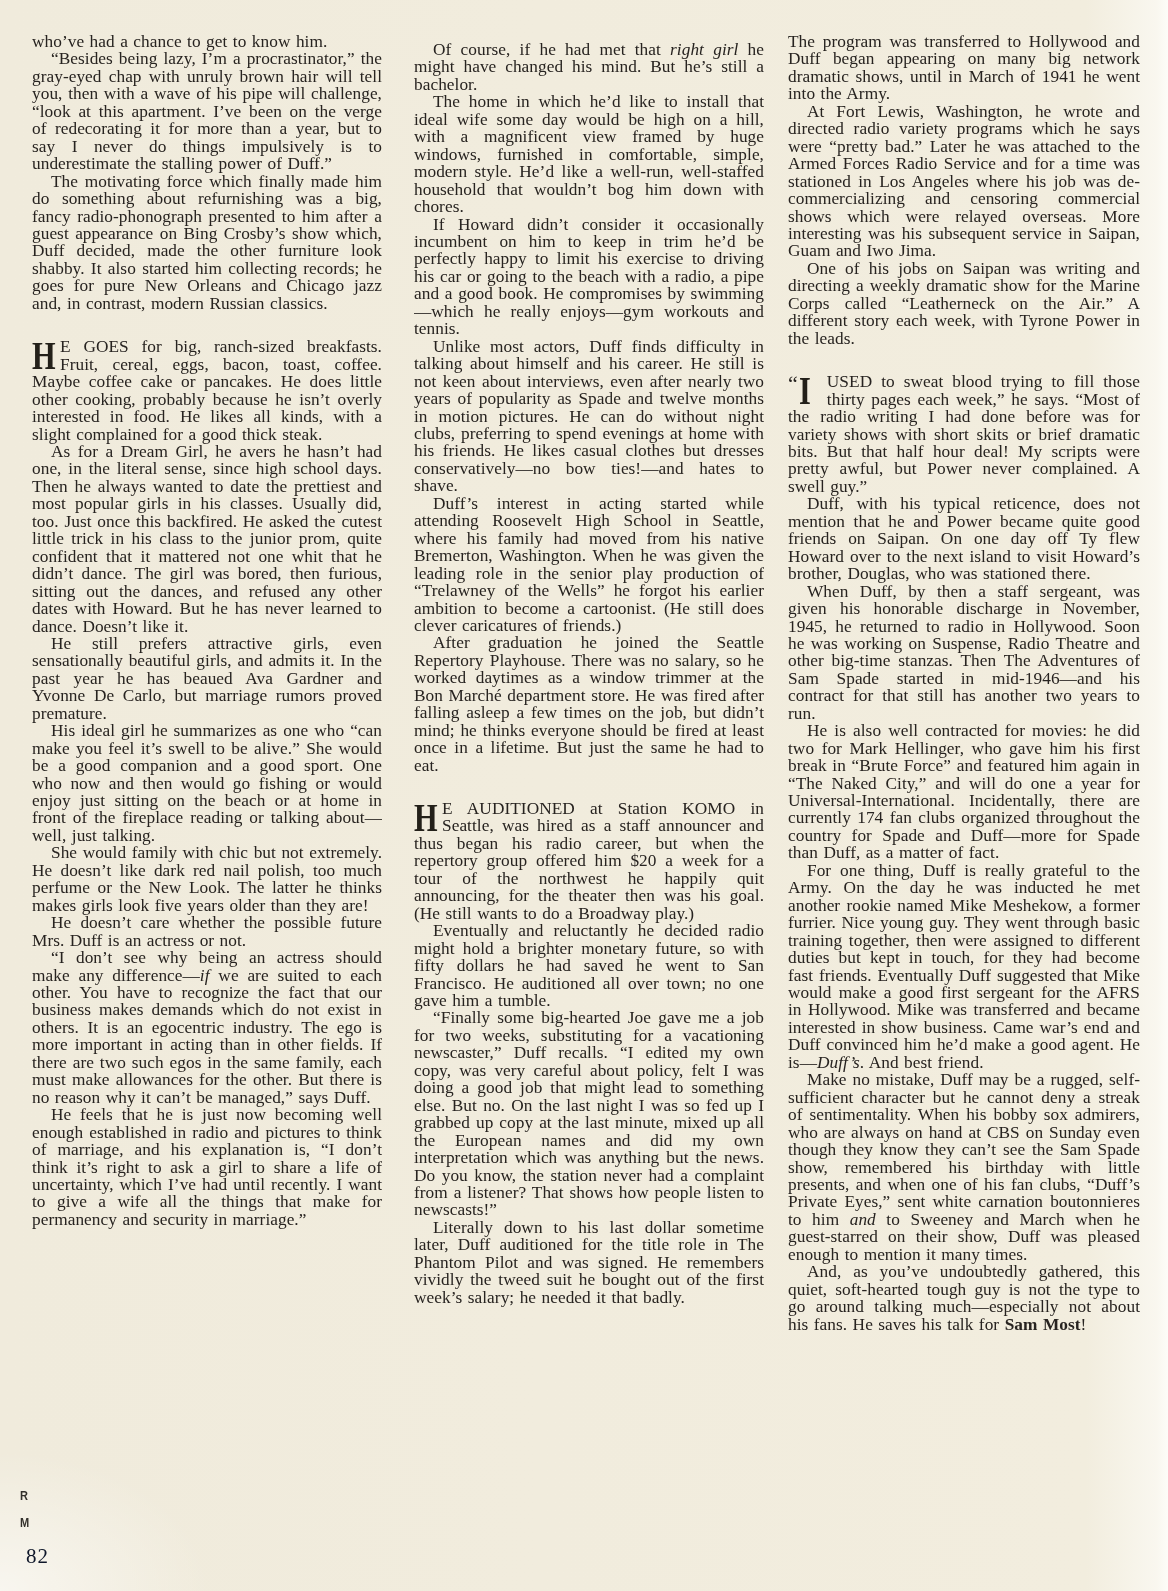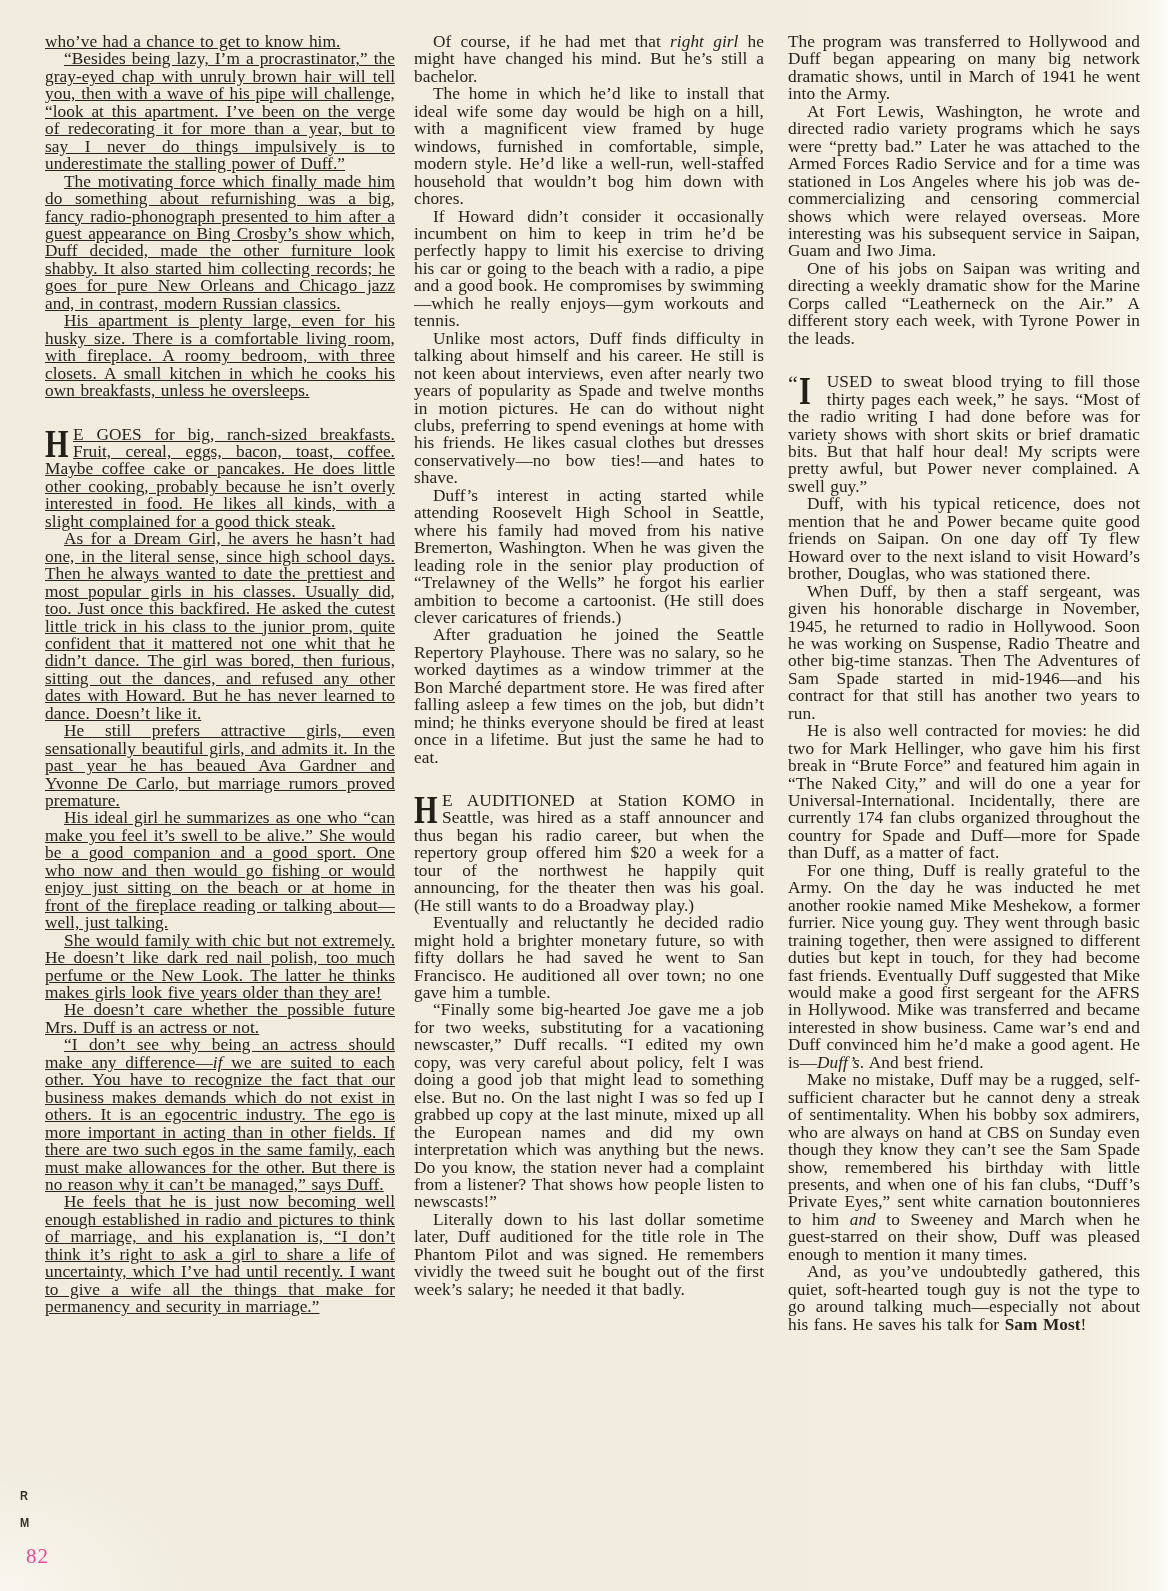--- a/index.html
+++ b/index.html
@@ -25,22 +25,22 @@
     top: 33px;
     height: 1542px;
     overflow: hidden;
     text-align: justify;
     color: #272320;
     font-size: 17.3px;
     line-height: 17.45px;
     word-spacing: 1.1px;
     letter-spacing: 0.05px;
   }
-  .col-1 { left: 45px;  width: 350px; text-decoration: underline; }
-  .col-2 { left: 414px; width: 350px; }
+  .col-1 { left: 32px;  width: 350px; }
+  .col-2 { left: 414px; width: 350px; margin-top: 8px; }
   .col-3 { left: 788px; width: 352px; }
 
   p.para {
     margin: 0;
     padding: 0;
   }
   p.indent { text-indent: 19px; }
   p.sect   { margin-top: 26px; }
 
   .dcwrap {
@@ -79,37 +79,36 @@
     transform-origin: left;
   }
   .margin-letter.r { top: 1488px; }
   .margin-letter.m { top: 1515px; }
 
   .page-number {
     position: absolute;
     left: 26px;
     top: 1544px;
     font-size: 21px;
-    color: #ec4899;
+    color: #0f172a;
     letter-spacing: 1px;
   }
 </style>
 </head>
 <body>
 
 <div class="page">
   <div class="margin-letter r">R</div>
   <div class="margin-letter m">M</div>
   <div class="page-number">82</div>
 
   <div class="col col-1">
       <p class="para"><span>who’ve had a chance to get to know him.</span></p>
       <p class="para indent"><span>“Besides being lazy, I’m a procrastinator,” the gray-eyed chap with unruly brown hair will tell you, then with a wave of his pipe will challenge, “look at this apartment.  I’ve been on the verge of redecorating it for more than a year, but to say I never do things impulsively is to underestimate the stalling power of Duff.”</span></p>
       <p class="para indent"><span>The motivating force which finally made him do something about refurnishing was a big, fancy radio-phonograph presented to him after a guest appearance on Bing Crosby’s show which, Duff decided, made the other furniture look shabby.  It also started him collecting records; he goes for pure New Orleans and Chicago jazz and, in contrast, modern Russian classics.</span></p>
-      <p class="para indent"><span>His apartment is plenty large, even for his husky size.  There is a comfortable living room, with fireplace.  A roomy bedroom, with three closets. A small kitchen in which he cooks his own breakfasts, unless he oversleeps.</span></p>
       <p class="para sect"><span class="dcwrap">
           <span class="dc">H</span>
         </span><span>E GOES for big, ranch-sized breakfasts. Fruit, cereal, eggs, bacon, toast, coffee.  Maybe coffee cake or pancakes. He does little other cooking, probably because he isn’t overly interested in food.  He likes all kinds, with a slight complained for a good thick steak.</span></p>
       <p class="para indent"><span>As for a Dream Girl, he avers he hasn’t had one, in the literal sense, since high school days.  Then he always wanted to date the prettiest and most popular girls in his classes.  Usually did, too.  Just once this backfired.  He asked the cutest little trick in his class to the junior prom, quite confident that it mattered not one whit that he didn’t dance.  The girl was bored, then furious, sitting out the dances, and refused any other dates with Howard.  But he has never learned to dance.  Doesn’t like it.</span></p>
       <p class="para indent"><span>He still prefers attractive girls, even sensationally beautiful girls, and admits it.  In the past year he has beaued Ava Gardner and Yvonne De Carlo, but marriage rumors proved premature.</span></p>
       <p class="para indent"><span>His ideal girl he summarizes as one who “can make you feel it’s swell to be alive.”  She would be a good companion and a good sport.  One who now and then would go fishing or would enjoy just sitting on the beach or at home in front of the fireplace reading or talking about—well, just talking.</span></p>
       <p class="para indent"><span>She would family with chic but not extremely.  He doesn’t like dark red nail polish, too much perfume or the New Look.  The latter he thinks makes girls look five years older than they are!</span></p>
       <p class="para indent"><span>He doesn’t care whether the possible future Mrs. Duff is an actress or not.</span></p>
       <p class="para indent"><span>“I don’t see why being an actress should make any difference—</span><span class="i">if</span><span> we are suited to each other.  You have to recognize the fact that our business makes demands which do not exist in others.  It is an egocentric industry. The ego is more important in acting than in other fields.  If there are two such egos in the same family, each must make allowances for the other. But there is no reason why it can’t be managed,” says Duff.</span></p>
       <p class="para indent"><span>He feels that he is just now becoming well enough established in radio and pictures to think of marriage, and his explanation is, “I don’t think it’s right to ask a girl to share a life of uncertainty, which I’ve had until recently. I want to give a wife all the things that make for permanency and security in marriage.”</span></p>

